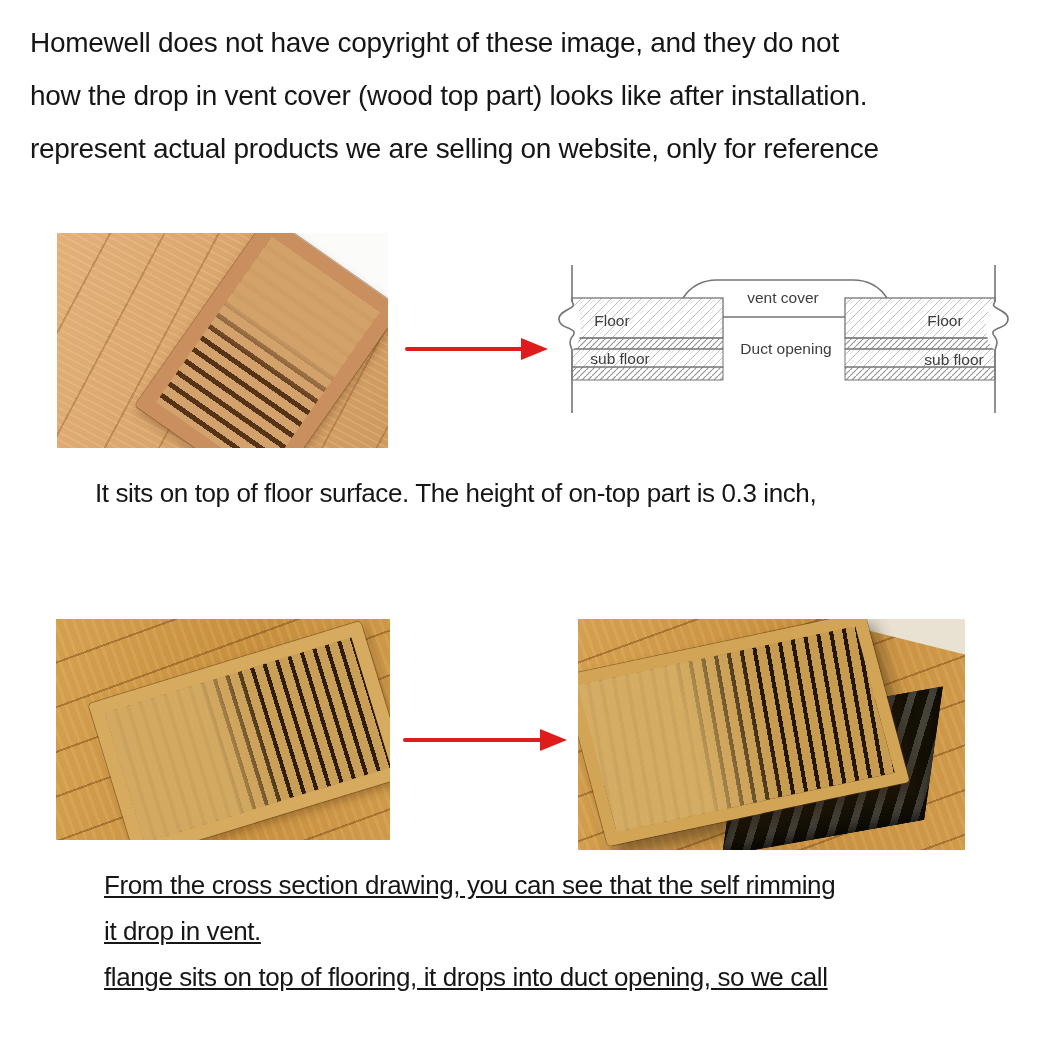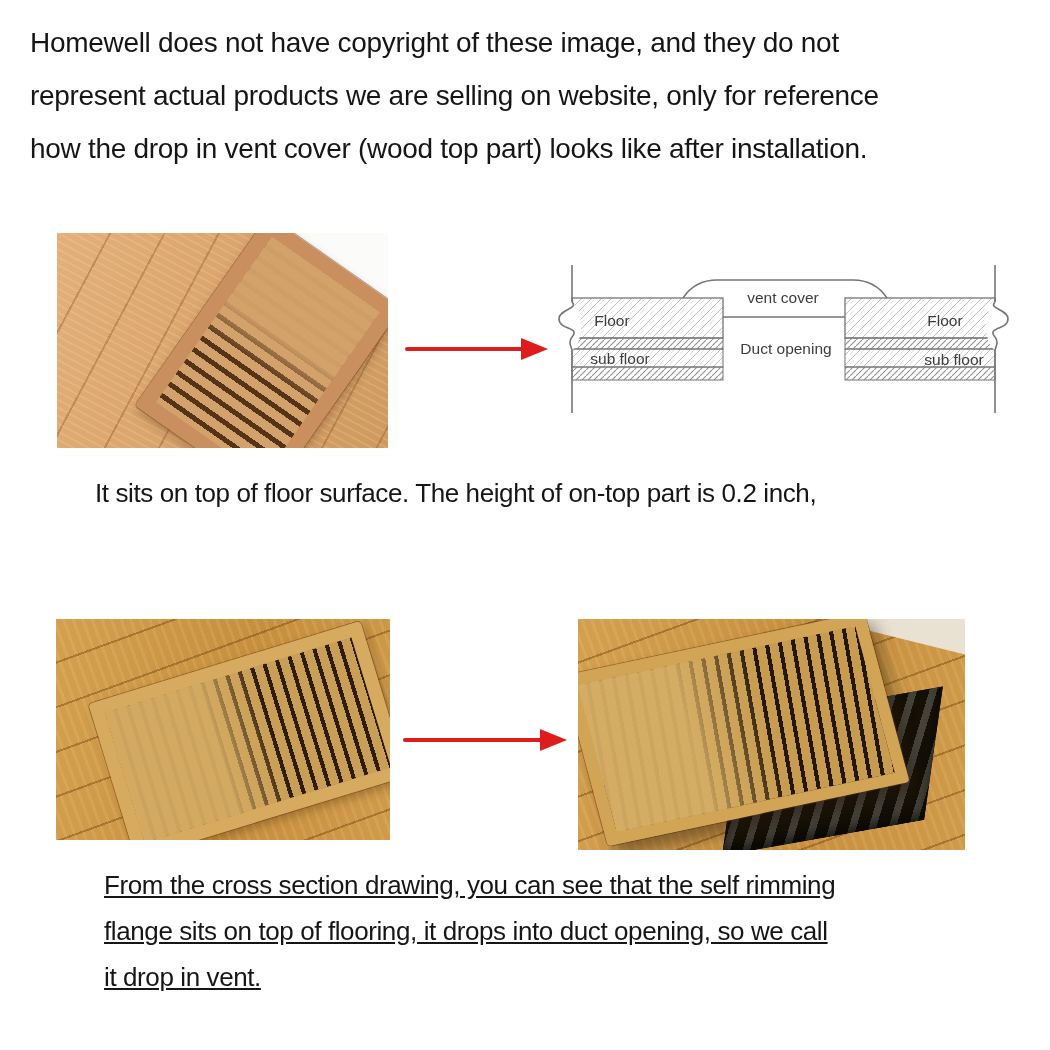--- a/index.html
+++ b/index.html
@@ -73,22 +73,22 @@
   .diagram{position:absolute;left:550px;top:250px;}
   .diagram text{fill:#3d3d3d;font-size:15.5px;font-family:"Liberation Sans","DejaVu Sans",sans-serif;}
 </style>
 </head>
 <body>
 
 <div class="page">
 
   <div class="para para-top">
     <div class="line">Homewell does not have copyright of these image, and they do not</div>
+    <div class="line">how the drop in vent cover (wood top part) looks like after installation.</div>
     <div class="line">represent actual products we are selling on website, only for reference</div>
-    <div class="line">how the drop in vent cover (wood top part) looks like after installation.</div>
   </div>
 
   <div class="photo photo-light" style="left:57px;top:233px;width:331px;height:215px;">
     <div class="corner corner-tr1"></div>
     <div class="vent vent-1"></div>
   </div>
 
   <div class="arrow">
     <div class="shaft" style="left:405px;top:347px;width:118px;"></div>
     <div class="head" style="left:521px;top:338px;"></div>
@@ -136,37 +136,37 @@
 
     <text x="233" y="53" text-anchor="middle">vent cover</text>
     <text x="236" y="104" text-anchor="middle">Duct opening</text>
     <text x="62" y="76" text-anchor="middle">Floor</text>
     <text x="70" y="114" text-anchor="middle">sub floor</text>
     <text x="395" y="76" text-anchor="middle">Floor</text>
     <text x="404" y="115" text-anchor="middle">sub floor</text>
   </svg>
 
   <div class="para para-mid">
-    <div class="line">It sits on top of floor surface. The height of on-top part is 0.2 inch,</div>
+    <div class="line">It sits on top of floor surface. The height of on-top part is 0.3 inch,</div>
   </div>
 
   <div class="photo photo-gold" style="left:56px;top:619px;width:334px;height:221px;">
     <div class="vent vent-2"></div>
   </div>
 
   <div class="arrow">
     <div class="shaft" style="left:403px;top:738px;width:139px;"></div>
     <div class="head" style="left:540px;top:729px;"></div>
   </div>
 
   <div class="photo photo-gold" style="left:578px;top:619px;width:387px;height:231px;">
     <div class="corner corner-tr3"></div>
     <div class="duct-hole"></div>
     <div class="vent-3"></div>
   </div>
 
   <div class="para para-bot">
     <div class="line">From the cross section drawing, you can see that the self rimming</div>
+    <div class="line">it drop in vent.</div>
     <div class="line">flange sits on top of flooring, it drops into duct opening, so we call</div>
-    <div class="line">it drop in vent.</div>
   </div>
 
 </div>
 
 </body></html>

